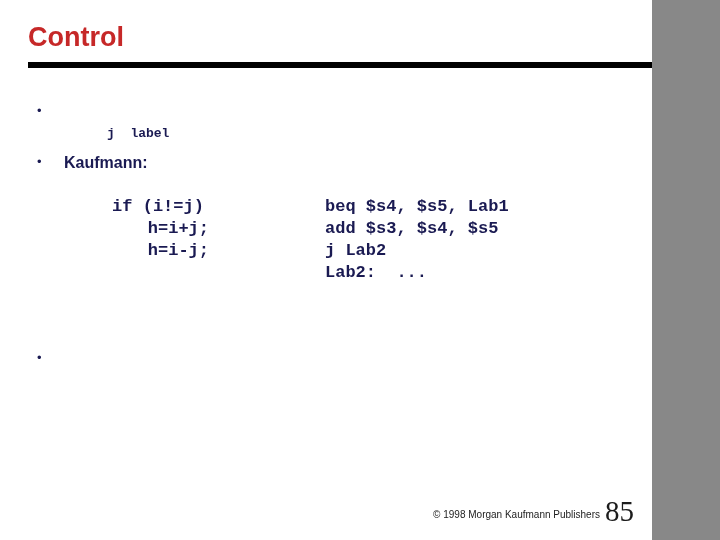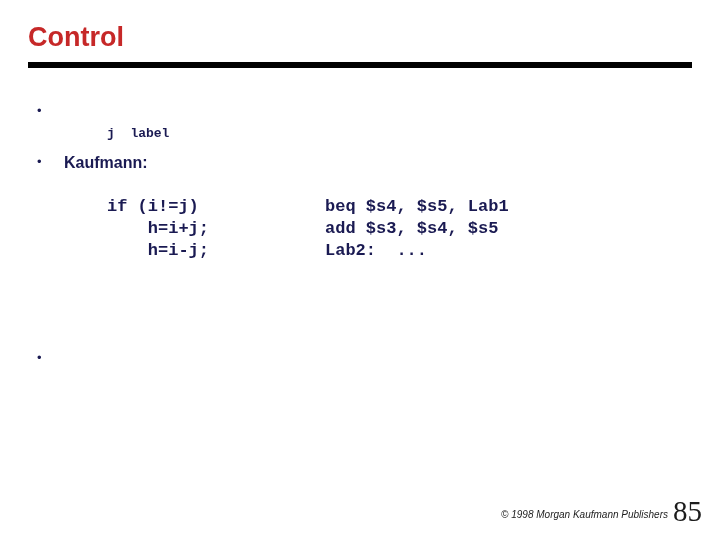--- a/index.html
+++ b/index.html
@@ -2,21 +2,21 @@
 <html style="--title-red: #c62828; --body-navy: #1a1a52; --rule-black: #000000; --footer-black: #1c1c1c; --background: #ffffff;"><head>
 <meta charset="utf-8">
 <style>
   html, body {
     margin: 0;
     padding: 0;
     background: #888;
   }
   .slide {
     position: relative;
-    width: 720px;
+    width: 652px;
     height: 540px;
     background: var(--background, #fff);
     overflow: hidden;
     font-family: "Liberation Sans", sans-serif;
   }
   .slide-title {
     position: absolute;
     left: 28px;
     top: 22px;
     font-size: 27px;
@@ -76,32 +76,31 @@
   }
   .code-block {
     position: absolute;
     top: 196px;
     font-family: "Liberation Mono", monospace;
     font-weight: bold;
     font-size: 17px;
     line-height: 22px;
     color: var(--body-navy, #1a1a52);
   }
-  .code-block.left  { left: 107px; }
+  .code-block.left  { left: 107px; text-align: center; }
   .code-block.right { left: 325px; }
   .code-line { white-space: pre; min-height: 22px; }
   .footer-copyright {
     position: absolute;
     right: 52px;
     top: 509px;
     font-size: 10px;
     line-height: 12px;
     color: var(--footer-black, #222);
     white-space: nowrap;
-    font-style: italic;
   }
   .page-number {
     position: absolute;
     right: 18px;
     top: 496px;
     font-family: "Liberation Serif", serif;
     font-size: 29px;
     line-height: 31px;
     font-weight: normal;
     color: var(--footer-black, #222);
@@ -129,20 +128,21 @@
 
   <div class="code-block left">
     <div class="code-line">if (i!=j)</div>
     <div class="code-line">    h=i+j;</div>
     <div class="code-line">    h=i-j;</div>
   </div>
 
   <div class="code-block right">
     <div class="code-line">beq $s4, $s5, Lab1</div>
     <div class="code-line">add $s3, $s4, $s5</div>
+    <div class="code-line">j Lab2</div>
     <div class="code-line">Lab2:  ...</div>
   </div>
 
   <div class="bullet-row b3">
     <span class="bullet-glyph">•</span>
   </div>
 
   <div class="footer-copyright">© 1998 Morgan Kaufmann Publishers</div>
 
   <div class="page-number">85</div>

